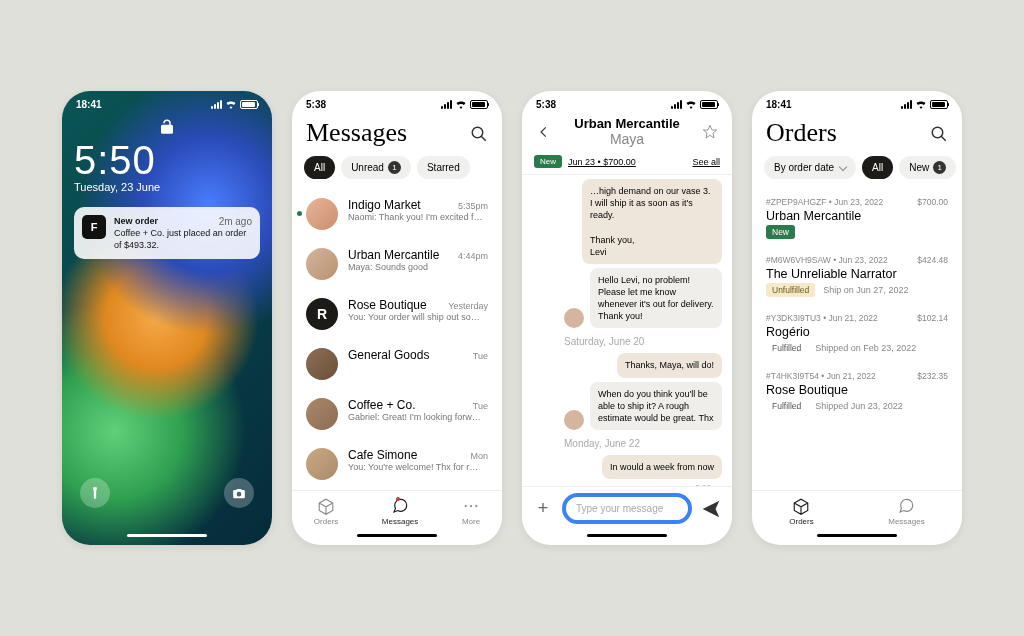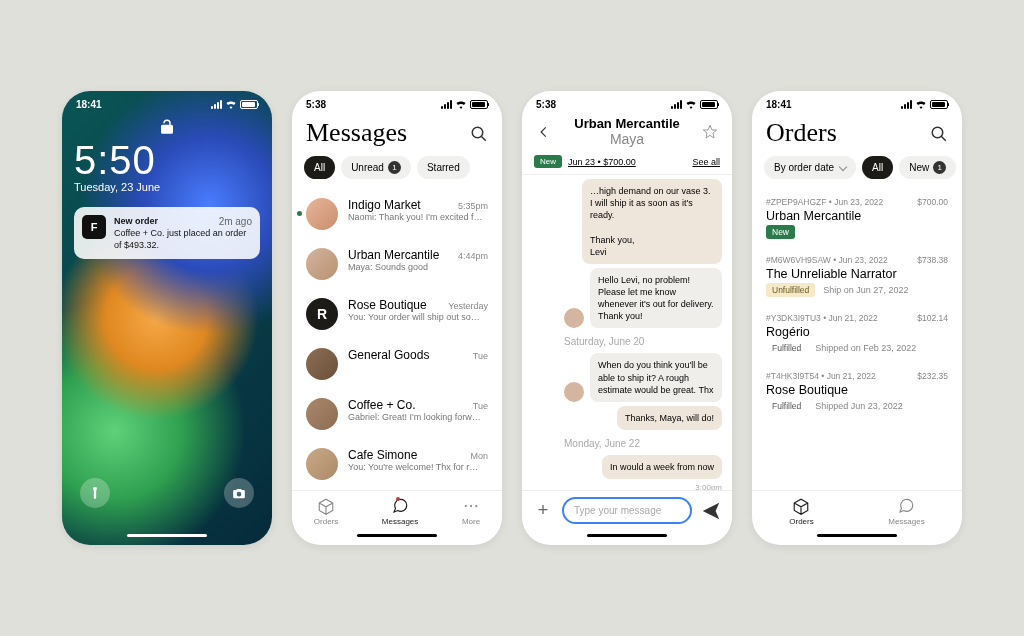--- a/index.html
+++ b/index.html
@@ -135,21 +135,21 @@
   .bubble-row.right { justify-content:flex-end; }
   .tiny-avatar { width:20px; height:20px; border-radius:50%; background:#d4b5a0; flex-shrink:0; }
   .bubble { max-width:140px; padding:6px 8px; border-radius:8px; line-height:1.35; }
   .bubble.in { background:#efeeea; }
   .bubble.out { background:#efe6db; }
   .date-sep { text-align:left; font-size:10px; color:#aaa; margin:4px 0 2px; }
   .time-stamp { text-align:right; font-size:8px; color:#aaa; }
 
   .compose { display:flex; gap:8px; align-items:center; padding:6px 10px 4px; border-top:1px solid #eee; }
   .compose-plus { width:22px; height:22px; display:flex; align-items:center; justify-content:center; color:#666; font-size:18px; }
-  .compose-input { flex:1; border:2px solid #3b82f6; border-radius:18px; padding:6px 10px; font-size:10px; color:#aaa; }
+  .compose-input { flex:1; border:4px solid #3b82f6; border-radius:18px; padding:6px 10px; font-size:10px; color:#aaa; }
   .send-btn { width:22px; height:22px; }
 
   
   .orders-list { flex:1; overflow:hidden; padding: 0 14px; }
   .order-item { padding: 8px 0; }
   .order-meta { font-size:8.5px; color:#888; display:flex; justify-content:space-between; }
   .order-name { font-size:12.5px; font-weight:500; margin:2px 0; }
   .order-status-row { display:flex; gap:8px; align-items:center; font-size:9px; }
   .status-tag { padding:2px 6px; border-radius:3px; font-size:8.5px; }
   .status-tag.new { background:#2a7a4a; color:#fff; }
@@ -380,26 +380,26 @@
           <div class="bubble out" style="white-space:pre-line">…high demand on our vase 3. I will ship it as soon as it's ready.
 
 Thank you,
 Levi</div>
         </div>
     <div class="bubble-row">
           <div class="tiny-avatar"></div>
           <div class="bubble in">Hello Levi, no problem! Please let me know whenever it's out for delivery. Thank you!</div>
         </div>
     <div class="date-sep">Saturday, June 20</div>
+    <div class="bubble-row right">
+          <div class="bubble out">Thanks, Maya, will do!</div>
+        </div>
     <div class="bubble-row">
           <div class="tiny-avatar"></div>
           <div class="bubble in">When do you think you'll be able to ship it? A rough estimate would be great. Thx</div>
-        </div>
-    <div class="bubble-row right">
-          <div class="bubble out">Thanks, Maya, will do!</div>
         </div>
     <div class="date-sep">Monday, June 22</div>
     <div class="bubble-row right">
           <div class="bubble out">In would a week from now</div>
         </div>
     <div class="time-stamp">3:00pm</div>
     <div class="bubble-row">
           <div class="tiny-avatar"></div>
           <div class="bubble in">Sounds good</div>
         </div>
@@ -459,21 +459,21 @@
             <span>$700.00</span>
           </div>
       <div class="order-name">Urban Mercantile</div>
       <div class="order-status-row">
             <span class="status-tag new">New</span>
           </div>
     </div>
     <div class="order-item">
       <div class="order-meta">
             <span><span>#M6W6VH9SAW</span> • <span>Jun 23, 2022</span></span>
-            <span>$738.38</span>
+            <span>$424.48</span>
           </div>
       <div class="order-name">The Unreliable Narrator</div>
       <div class="order-status-row">
             <span class="status-tag unfulfilled">Unfulfilled</span>
             <span class="ship-by">Ship on Jun 27, 2022</span>
           </div>
     </div>
     <div class="order-item">
       <div class="order-meta">
             <span><span>#Y3DK3I9TU3</span> • <span>Jun 21, 2022</span></span>

